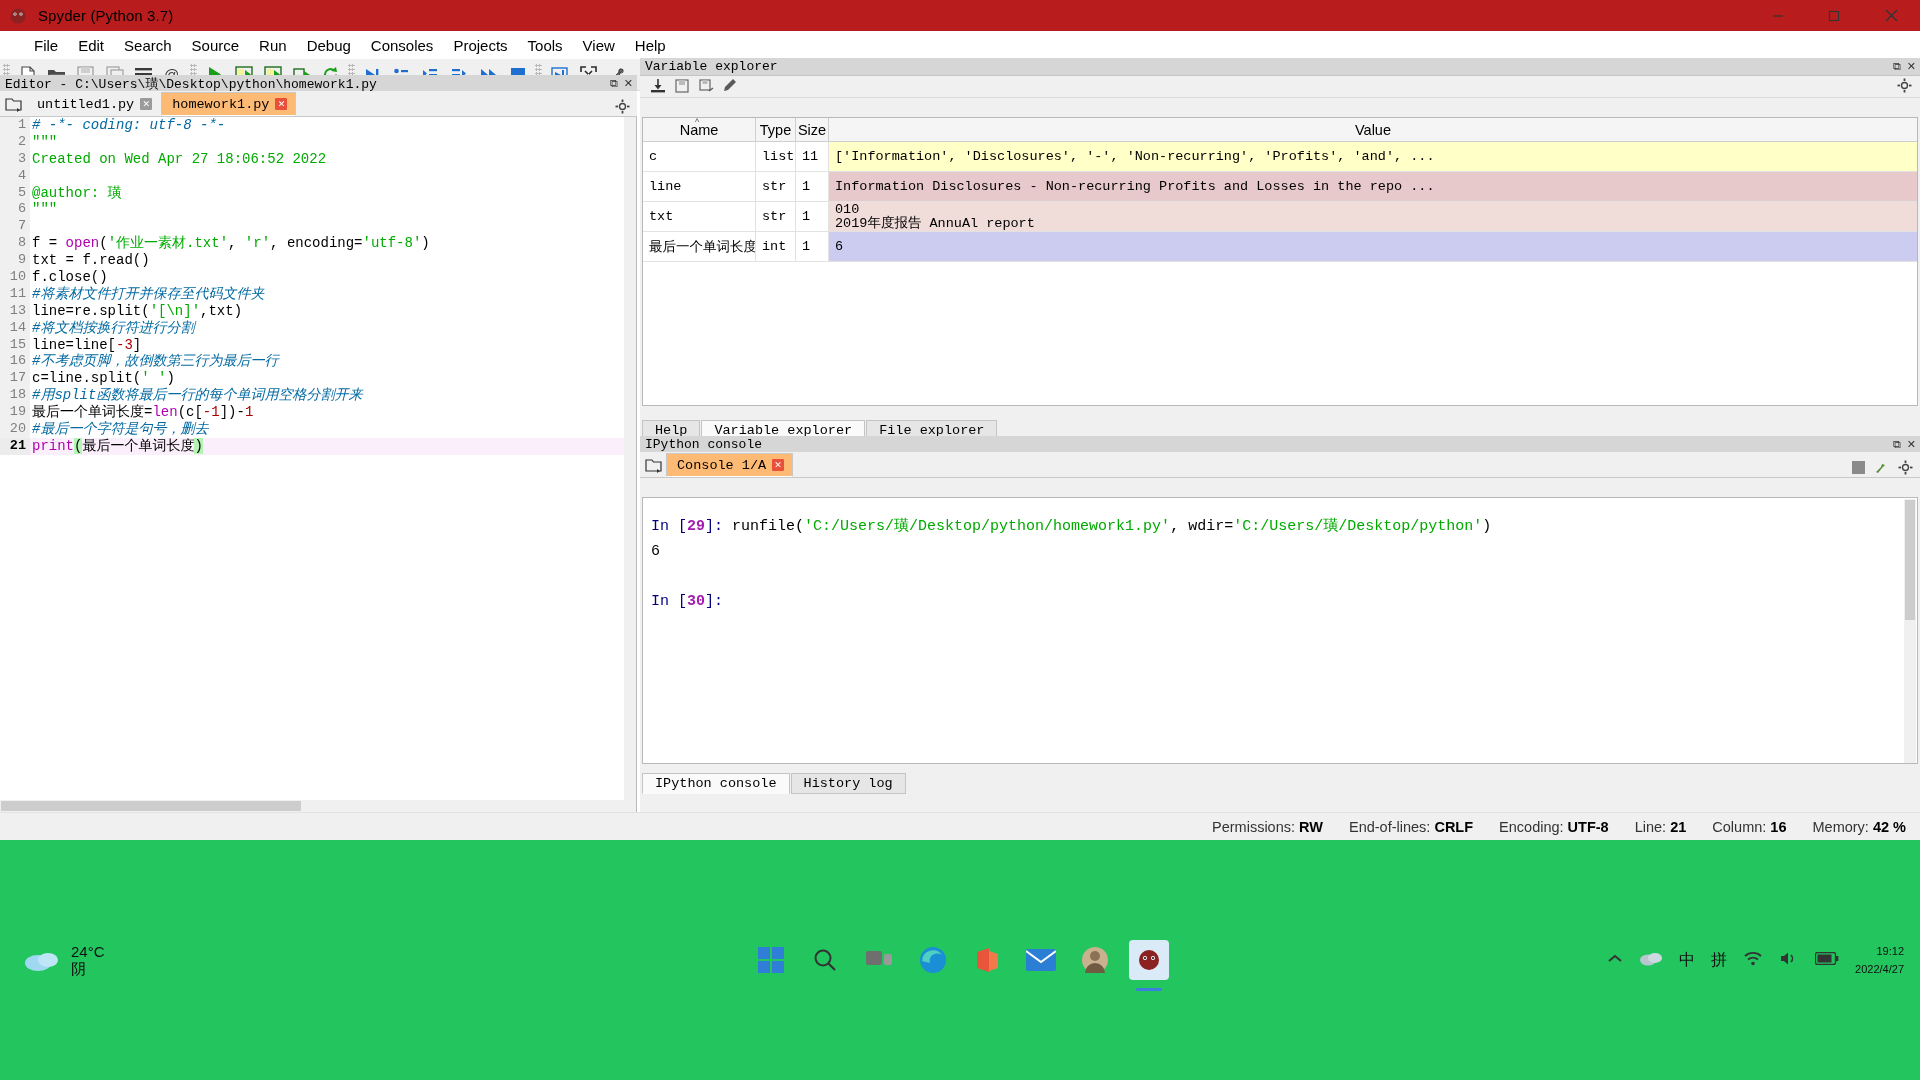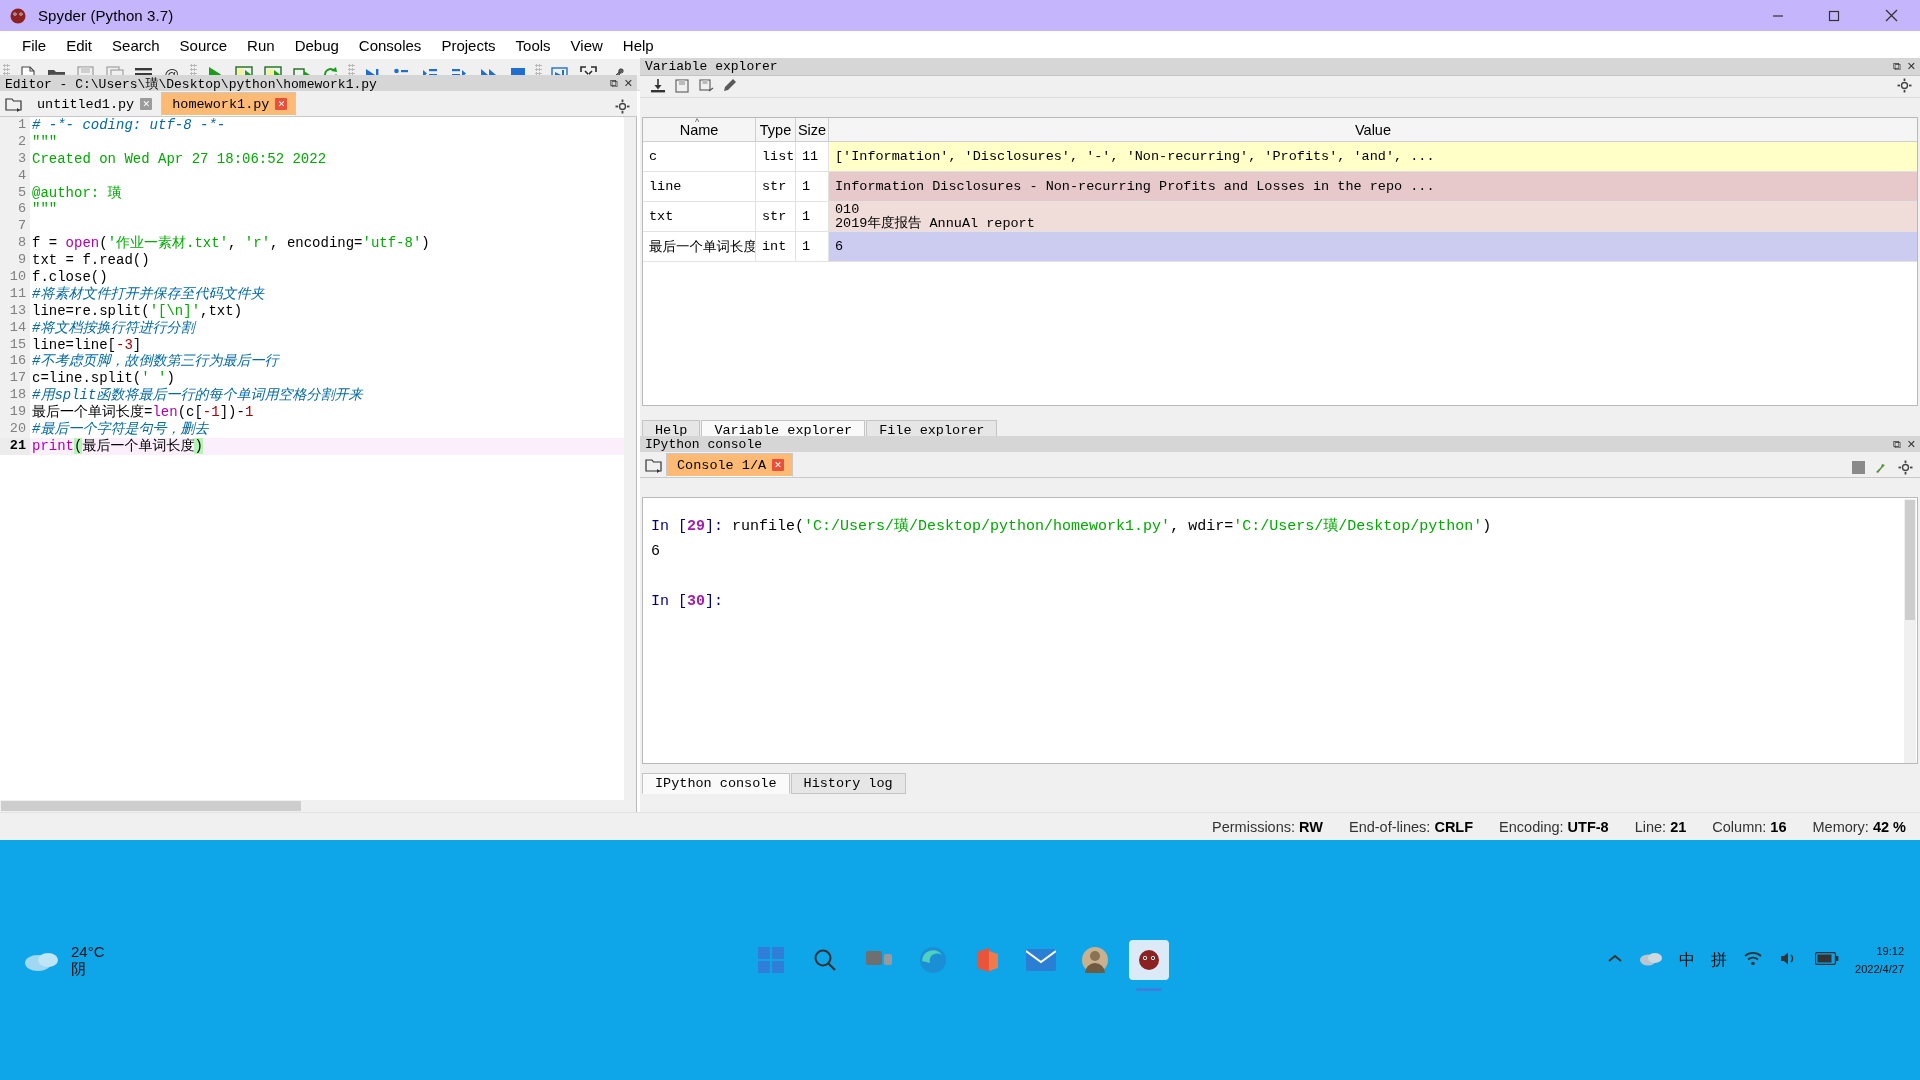--- a/index.html
+++ b/index.html
@@ -7,35 +7,35 @@
     width: 1920px; height: 1080px;
     overflow: hidden;
     font-family: "Liberation Sans", sans-serif;
     background: #ffffff;
   }
   #app { position: relative; width: 1920px; height: 1080px; }
 
   
   .titlebar {
     position: absolute; left: 0; top: 0; width: 1920px; height: 32px;
-    background: #c4b5fd; display: flex; align-items: center;
+    background: #b91c1c; display: flex; align-items: center;
     border-bottom: 1px solid #ffffff;
   }
   .tb-icon { width: 22px; height: 20px; margin-left: 8px; position: relative; }
   .tb-icon svg { display:block; }
   .tb-title { font-size: 15px; color: #000; margin-left: 8px; letter-spacing: .1px; }
   .tb-btns { margin-left: auto; display: flex; height: 32px; }
   .tb-btn { width: 56px; height: 32px; display: flex; align-items: center; justify-content: center; }
   .tb-btn:last-child { width: 58px; }
   .tb-btn svg { display: block; }
 
   
   .menubar {
     position: absolute; left: 0; top: 32px; width: 1920px; height: 27px;
-    background: #ffffff; display: flex; align-items: center; padding-left: 12px;
+    background: #ffffff; display: flex; align-items: center; padding-left: 24px;
   }
   .menu-item {
     font-size: 15px; color: #000; padding: 2px 10px; white-space: nowrap;
   }
 
   
   .toolbar {
     position: absolute; left: 0; top: 59px; width: 1920px; height: 32px;
     background: #f0f0f0; border-bottom: 1px solid #dcdcdc;
     display: flex; align-items: center;
@@ -153,21 +153,21 @@
     position: absolute; left: 0; top: 812px; width: 1920px; height: 28px;
     background: #f0f0f0; display: flex; align-items: center; justify-content: flex-end;
     font-family: "Liberation Sans", sans-serif; font-size: 14.5px; color: #333;
     padding-right: 14px; gap: 26px; border-top: 1px solid #e2e2e2;
   }
   .st-item b { color: #000; font-weight: bold; }
 
   
   .taskbar {
     position: absolute; left: 0; top: 840px; width: 1920px; height: 240px;
-    background: #0ea5e9; display: flex; align-items: center;
+    background: #22c55e; display: flex; align-items: center;
   }
   .weather { display: flex; align-items: center; gap: 9px; padding-left: 22px; }
   .weather-icon { width: 40px; height: 30px; position: relative; }
   .weather-text { font-family: "Liberation Sans", sans-serif; font-size: 15px; color: #111; line-height: 17px; }
   .tb-center { position: absolute; left: 50%; transform: translateX(-50%); display: flex; align-items: center; gap: 14px; }
   .ticon { width: 40px; height: 40px; display: flex; align-items: center; justify-content: center; position: relative; }
   .ticon.active::after { content:""; position: absolute; bottom: -11px; left: 50%; margin-left: -13px; width: 26px; height: 3px; background: #3d7fe0; border-radius: 2px; }
   .tray { position: absolute; right: 0; display: flex; align-items: center; gap: 16px; padding-right: 16px; }
   .tray-text { font-family: "Liberation Sans", sans-serif; font-size: 16px; color: #111; }
   .clock { font-family: "Liberation Sans", sans-serif; font-size: 11px; color: #111; text-align: right; line-height: 18px; }

